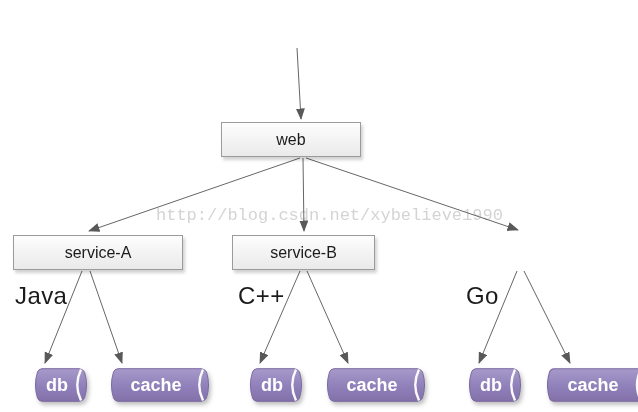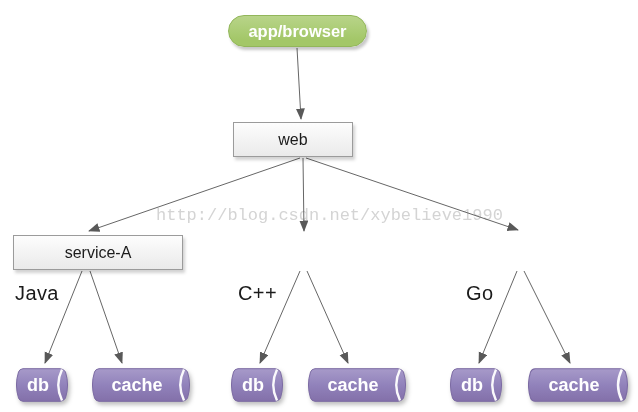--- a/index.html
+++ b/index.html
@@ -29,23 +29,23 @@
     color:#fff; font-weight:bold; font-size:16.5px;
   }
   .box{
     background:linear-gradient(180deg,var(--box-light,#fdfdfd),var(--box-gray,#eaeaea));
     border:1px solid var(--box-border,#9b9b9b);
     box-shadow:2px 3px 3px rgba(0,0,0,.18);
     color:var(--label-text,#1b1b1b); font-size:16px;
   }
   .tech{
     position:absolute; z-index:2; color:var(--label-text,#1b1b1b);
-    font-size:20px; letter-spacing:.4px;
+    font-size:24px; letter-spacing:.4px;
   }
-  .storage{position:absolute; z-index:2; filter:drop-shadow(2px 3px 2px rgba(0,0,0,.25));}
+  .storage{position:absolute; z-index:2; filter:drop-shadow(2px 3px 2px rgba(0,0,0,.25));margin-left:19px;}
   .storage .cyl-body{fill:url(#purpGrad); stroke:var(--purple-border,#7c6ba3); stroke-width:1;}
   .storage .cyl-seam{fill:none; stroke:#ffffff; stroke-width:2.4; opacity:.95;}
   .storage-label{
     position:absolute; left:0; top:0; width:calc(100% - 10px); height:100%;
     display:flex; align-items:center; justify-content:center;
     color:#fff; font-weight:bold; font-size:18px;
   }
 </style>
 </head>
 <body>
@@ -70,30 +70,30 @@
     <line x1="303" y1="158" x2="304" y2="231" marker-end="url(#ah)"></line>
     <line x1="306" y1="158" x2="518" y2="230" marker-end="url(#ah)"></line>
     <line x1="82" y1="271" x2="45" y2="363" marker-end="url(#ah)"></line>
     <line x1="90" y1="271" x2="122" y2="363" marker-end="url(#ah)"></line>
     <line x1="300" y1="271" x2="260" y2="363" marker-end="url(#ah)"></line>
     <line x1="307" y1="271" x2="348" y2="363" marker-end="url(#ah)"></line>
     <line x1="517" y1="271" x2="479" y2="363" marker-end="url(#ah)"></line>
     <line x1="524" y1="271" x2="570" y2="363" marker-end="url(#ah)"></line>
   </svg>
 
-  <div class="node pill" style="left:228px;top:15px;width:139px;height:32px">
-    <span>app/browser</span>
-  </div>
 
-  <div class="node box" style="left:233px;top:122px;width:120px;height:35px">
+  <div class="node box" style="left:221px;top:122px;width:140px;height:35px">
     <span>web</span>
   </div>
 
   <div class="node box" style="left:13px;top:235px;width:170px;height:35px">
     <span>service-A</span>
+  </div>
+  <div class="node box" style="left:232px;top:235px;width:143px;height:35px">
+    <span>service-B</span>
   </div>
 
   <div class="tech" style="left:15px;top:282px">Java</div>
   <div class="tech" style="left:238px;top:282px">C++</div>
   <div class="tech" style="left:466px;top:282px">Go</div>
 
   <div class="storage" style="left:16px;top:368px;width:54px;height:34px">
     <svg width="54" height="34" viewBox="0 0 54 34">
       <path class="cyl-body" d="M7 .7 L44 .7 Q48 1 49.5 4 Q53.6 17 49.5 30 Q48 33 44 33.3 L7 33.3 Q3.5 33 2.5 30 Q-1.6 17 2.5 4 Q3.5 1 7 .7 Z"></path>
       <path class="cyl-seam" d="M46 1.5 Q38.5 17 46 32.5"></path>

